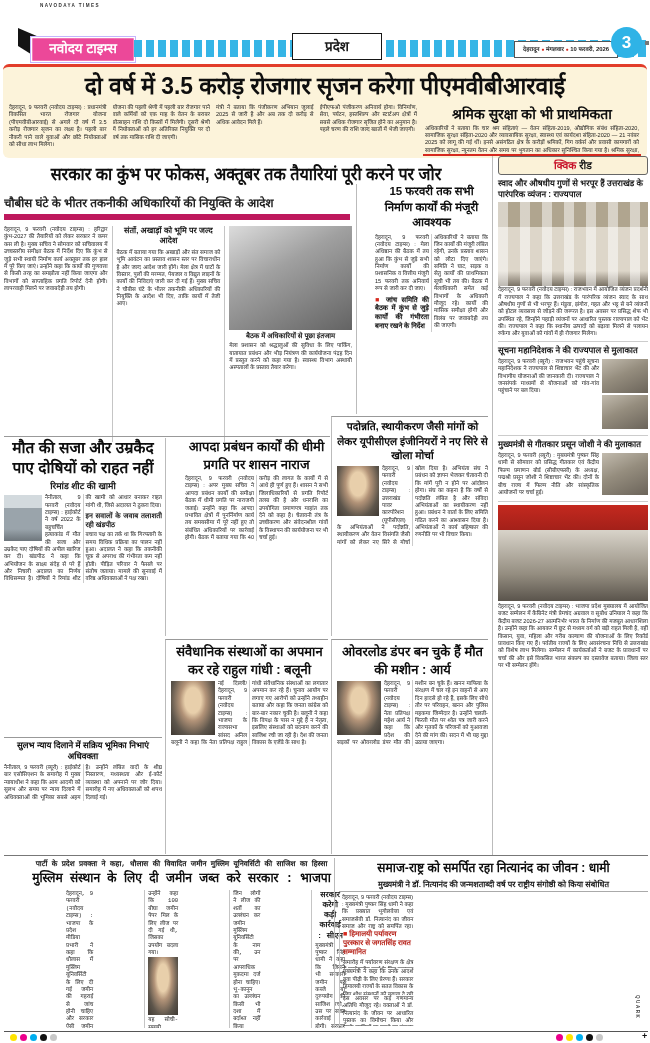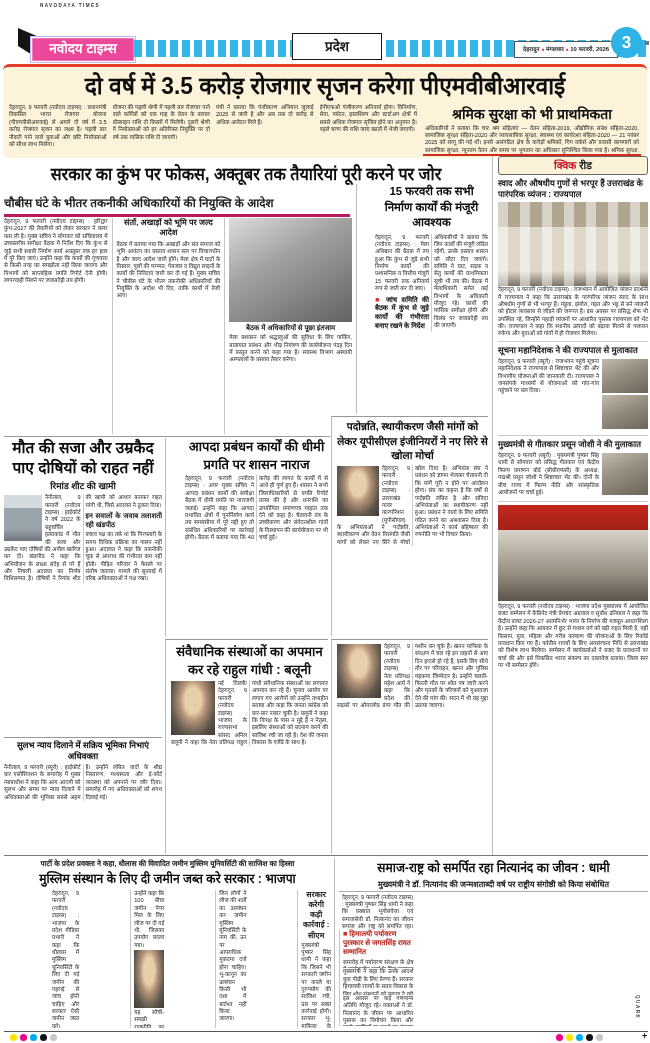--- a/index.html
+++ b/index.html
@@ -34,22 +34,22 @@
   .lead-col{flex:1;overflow:hidden;}
   .lead-inset{font-size:7.1px;line-height:1.3;font-weight:900;color:#101010;text-align:left;margin-bottom:1px;}
   .redsq{color:#d6291e;}
   .lead-right{width:214px;flex:none;border-bottom:2px solid #d6291e;padding:0 2px 1px;overflow:hidden;}
   .lead-right h3{font-size:14px;text-align:center;margin:0 0 1.5px;}
   
   .kumbh-head{left:4px;top:158px;width:484px;height:32px;font-size:17.5px;line-height:32px;
               font-weight:900;text-align:center;white-space:nowrap;transform:scaleX(.92);
               transform-origin:center;overflow:visible;}
   .kumbh-deck{left:4px;top:193px;width:346px;height:21px;font-size:11.8px;font-weight:600;color:#222;
-              line-height:20px;border-bottom:3px solid #be185d;white-space:nowrap;overflow:hidden;}
-  .kumbh-body{left:4px;top:218px;width:348px;height:216px;display:flex;overflow:hidden;}
+              line-height:20px;border-bottom:6px solid #be185d;white-space:nowrap;overflow:hidden;}
+  .kumbh-body{left:4px;top:226px;width:348px;height:216px;display:flex;overflow:hidden;}
   .kcol{overflow:hidden;}
   .kcol1{width:108px;padding-right:4px;}
   .kcol2{width:108px;border-left:1px solid #c5c5c5;padding:0 4px;}
   .kcol3{width:128px;border-left:1px solid #c5c5c5;padding-left:4px;}
   .mini-head{font-size:8px;font-weight:900;text-align:center;line-height:1.3;margin-bottom:2px;}
   .cap{font-size:6.9px;font-weight:bold;text-align:center;line-height:1.25;margin:1.5px 0 2px;}
   
   .nirman{left:356px;top:184px;width:132px;height:230px;border-left:1px solid #bbb;
           padding-left:18px;box-sizing:border-box;overflow:hidden;}
   .nirman h2{font-size:11.5px;text-align:center;line-height:1.35;margin-bottom:3px;}
@@ -93,21 +93,21 @@
              border-top:1px solid #999;padding:2px 0 0 5px;box-sizing:border-box;overflow:hidden;}
   .padonnati h2{font-size:10.5px;text-align:center;line-height:1.4;margin-bottom:2px;}
   .dumper{left:331px;top:639px;width:157px;height:215px;border-left:1px solid #bbb;
           border-top:1px solid #999;padding:3px 0 0 5px;box-sizing:border-box;overflow:hidden;}
   .float-portrait{float:left;width:44px;height:54px;margin:1px 3px 1px 0;}
   .float-portrait-sm{float:left;width:42px;height:50px;margin:1px 3px 1px 0;}
   .float-temple{float:left;width:38px;height:46px;margin:1px 3px 1px 0;}
   
   .hr1{left:4px;top:436px;width:326px;height:1px;background:#999;}
   .hr-bottom{left:4px;top:855px;width:644px;height:1px;background:#777;}
-  .muslim{left:4px;top:858px;width:327px;height:170px;overflow:hidden;}
+  .muslim{left:18px;top:858px;width:327px;height:170px;overflow:hidden;font-family:Liberation Mono, monospace;}
   .kicker{font-size:7.3px;font-weight:900;white-space:nowrap;overflow:hidden;text-align:center;}
   .muslim h2{font-size:13px;line-height:21px;text-align:center;white-space:nowrap;
              transform:scaleX(.93);transform-origin:center;}
   .mcols{display:flex;height:138px;overflow:hidden;margin-top:1px;}
   .mcol{overflow:hidden;margin-left:48px;}
   .mcol+.mcol{border-left:1px solid #c5c5c5;}
   .mc1{width:78px;padding-right:3px;}
   .mc2{width:86px;padding:0 3px;}
   .mc3{width:78px;padding:0 3px;}
   .mc4{width:85px;padding-left:3px;}
@@ -259,20 +259,21 @@
 
   <div class="abs rahul">
     <h2>संवैधानिक संस्थाओं का अपमान कर रहे राहुल गांधी : बलूनी</h2>
     <div class="cols2 tiny">
       <div class="ph ph--portrait float-portrait"></div>
       <span>नई दिल्ली/देहरादून, 9 फरवरी (नवोदय टाइम्स) : भाजपा के राज्यसभा सांसद अनिल बलूनी ने कहा कि नेता प्रतिपक्ष राहुल गांधी संवैधानिक संस्थाओं का लगातार अपमान कर रहे हैं। चुनाव आयोग पर लगाए गए आरोपों को उन्होंने तथ्यहीन बताया और कहा कि जनता कांग्रेस को बार-बार नकार चुकी है। बलूनी ने कहा कि विपक्ष के पास न मुद्दे हैं न नेतृत्व, इसलिए संस्थाओं को बदनाम करने की साजिश रची जा रही है। देश की जनता विकास के एजेंडे के साथ है।</span>
     </div>
   </div>
 
   <div class="abs dumper">
+    <h2>ओवरलोड डंपर बन चुके हैं मौत की मशीन : आर्य</h2>
     <div class="cols2 tiny">
       <div class="ph ph--portrait float-portrait"></div>
       <span>देहरादून, 9 फरवरी (नवोदय टाइम्स) : नेता प्रतिपक्ष महेश आर्य ने कहा कि प्रदेश की सड़कों पर ओवरलोड डंपर मौत की मशीन बन चुके हैं। खनन माफिया के संरक्षण में चल रहे इन वाहनों से आए दिन हादसे हो रहे हैं, इसके लिए सीधे तौर पर परिवहन, खनन और पुलिस महकमा जिम्मेदार है। उन्होंने चलती-फिरती मौत पर श्वेत पत्र जारी करने और मृतकों के परिजनों को मुआवजा देने की मांग की। सदन में भी यह मुद्दा उठाया जाएगा।</span>
     </div>
   </div>
 
   <div class="abs hr-bottom"></div>
 
   <div class="abs muslim">
     <div class="kicker">पार्टी के प्रदेश प्रवक्ता ने कहा, धौलास की विवादित जमीन मुस्लिम यूनिवर्सिटी की साजिश का हिस्सा</div>

